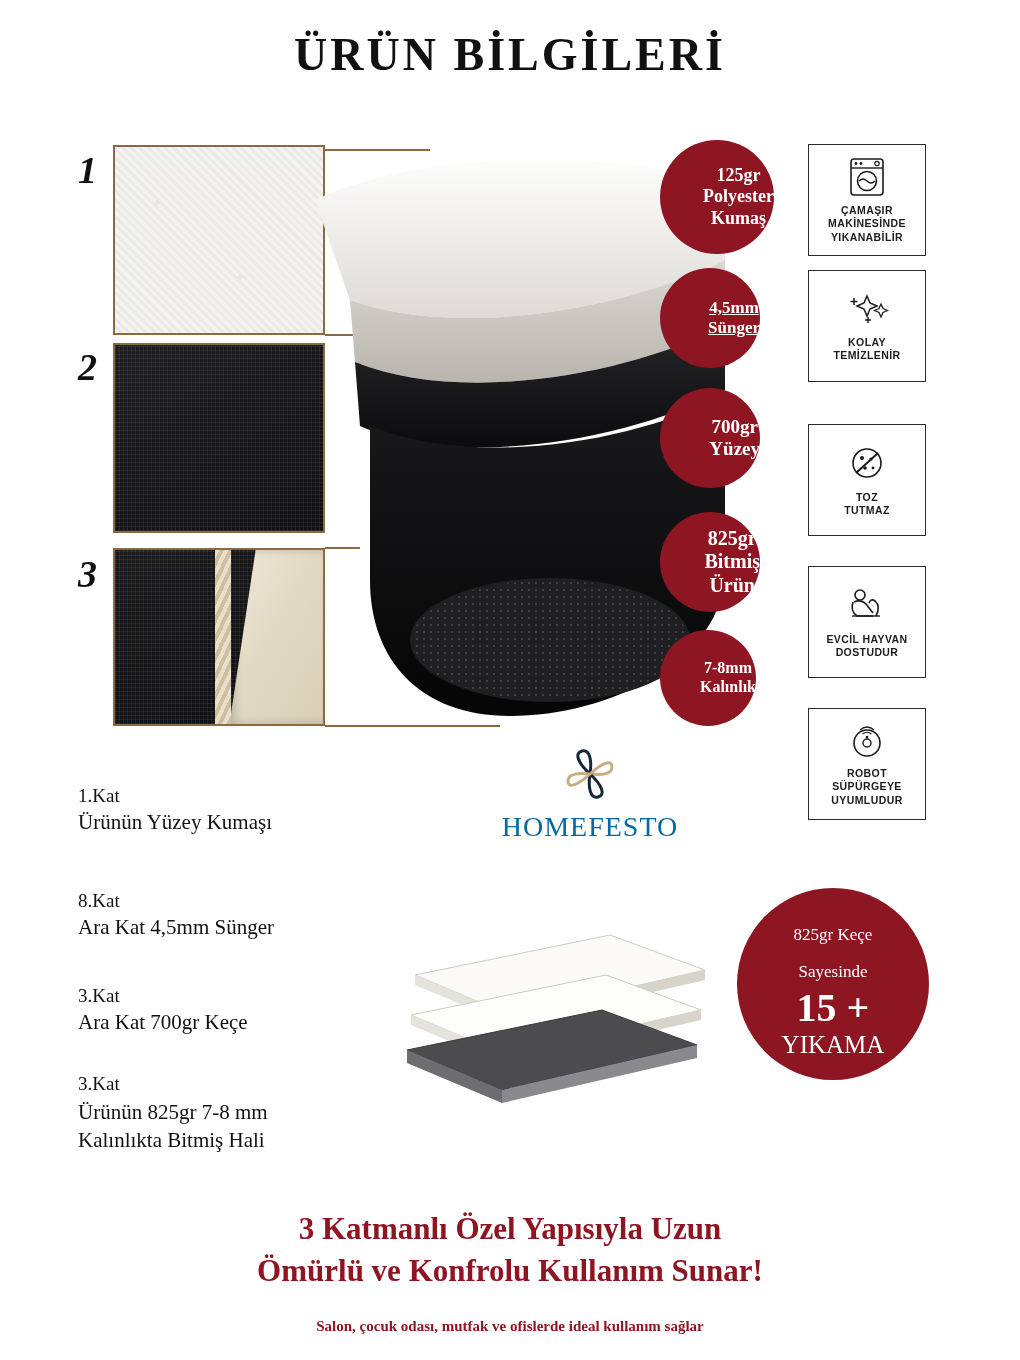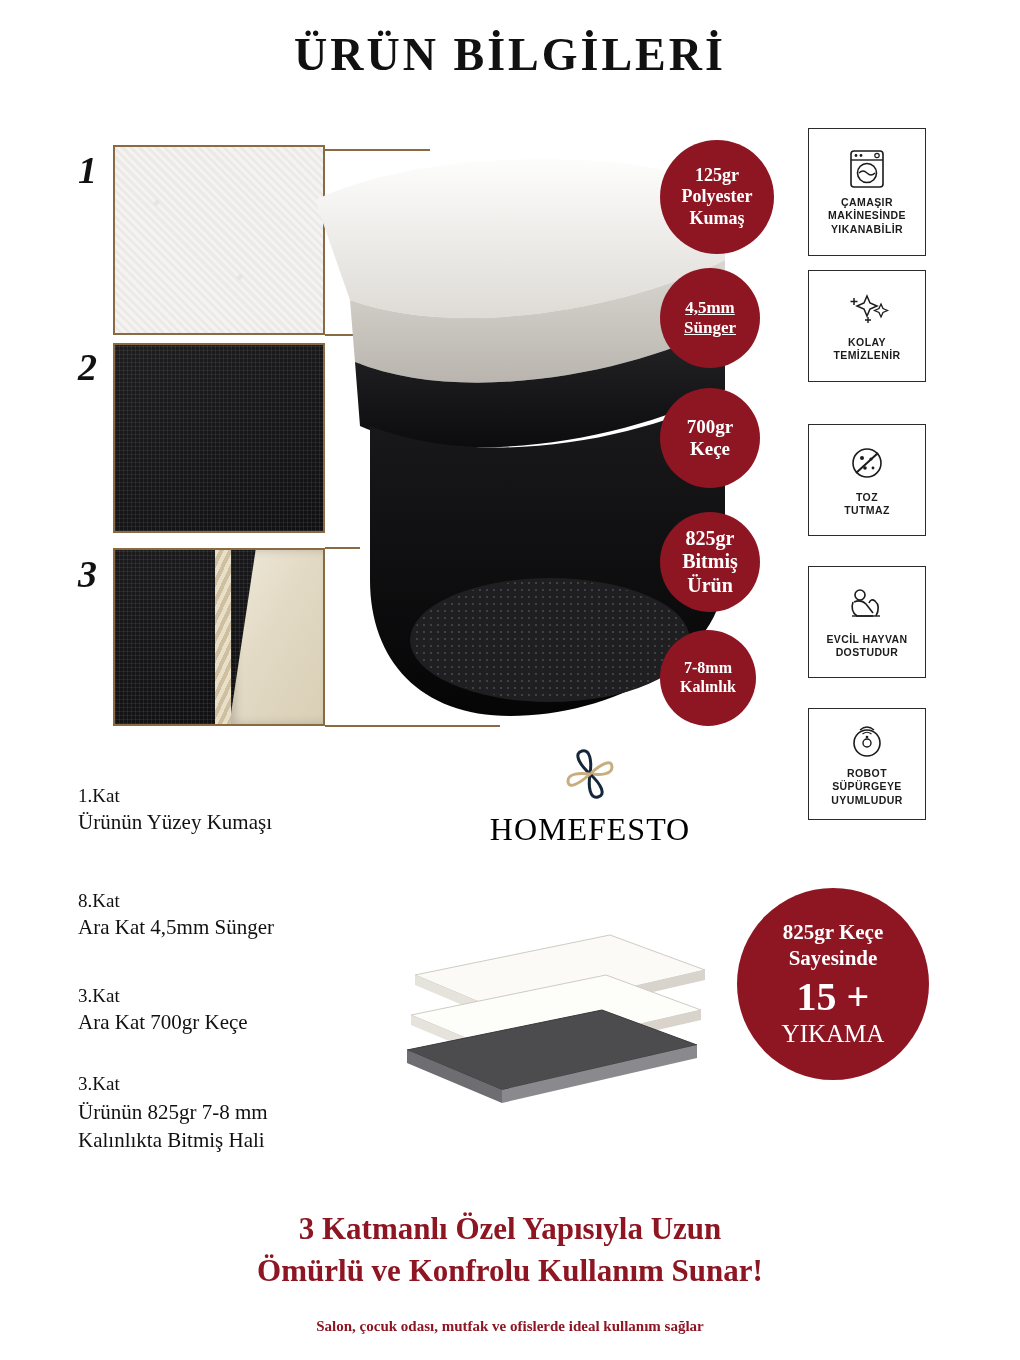--- a/index.html
+++ b/index.html
@@ -79,21 +79,21 @@
 
   
   .product { position:absolute; left:310px; top:140px; width:420px; height:600px; }
 
   
   .badge {
     position:absolute;
     border-radius:50%;
     background:#8e1623;
     color:#fff;
-    display:flex; align-items:center; justify-content:center;
+    display:flex; align-items:center; justify-content:flex-end;
     text-align:center;
     font-family:"Liberation Serif", serif;
     font-weight:bold;
     line-height:1.18;
   }
   .b1 { left:660px; top:140px;  width:114px; height:114px; font-size:18px; }
   .b2 { left:660px; top:268px;  width:100px; height:100px; font-size:17px;text-decoration:underline; }
   .b3 { left:660px; top:388px;  width:100px; height:100px; font-size:19px; }
   .b4 { left:660px; top:512px;  width:100px; height:100px; font-size:20px; }
   .b5 { left:660px; top:630px;  width:96px;  height:96px;  font-size:16px; }
@@ -107,54 +107,54 @@
     display:flex; flex-direction:column; align-items:center; justify-content:center;
     background:#fff;
   }
   .feat .cap {
     font-family:"Liberation Sans", sans-serif;
     font-size:10.5px; font-weight:bold;
     text-align:center; color:#1b1b1b;
     letter-spacing:.4px; line-height:1.25;
     margin-top:6px;
   }
-  .f1 { top:128px; height:128px; }
+  .f1 { top:144px; height:112px; }
   .f2 { top:270px; height:112px; }
   .f3 { top:424px; height:112px; }
   .f4 { top:566px; height:112px; }
   .f5 { top:708px; height:112px; }
 
   
   .legend { position:absolute; left:78px; font-family:"Liberation Serif", serif; color:#111; }
   .legend .k { font-size:19px; margin-bottom:3px; }
   .legend .v { font-size:21px; }
   .lg1 { top:785px; }
   .lg2 { top:890px; }
   .lg3 { top:985px; }
   .lg4 { top:1073px; }
 
   
   .brand { position:absolute; left:430px; top:745px; width:320px; text-align:center; }
   .brand-name {
     font-family:"Liberation Serif", serif;
-    font-size:32px; letter-spacing:1px; color:#000000; font-weight:normal;
+    font-size:28px; letter-spacing:1px; color:#0369a1; font-weight:normal;
     margin-top:4px;
   }
 
   
   .sheets { position:absolute; left:395px; top:915px; width:330px; height:200px; }
 
   
   .washbadge {
     position:absolute; left:737px; top:888px; width:192px; height:192px;
     border-radius:50%; background:#8e1623; color:#fff;
     display:flex; flex-direction:column; align-items:center; justify-content:center;
     font-family:"Liberation Serif", serif; text-align:center;
   }
-  .washbadge .t1 { font-size:21px; font-weight:bold; line-height:1.2; }
+  .washbadge .t1 { font-size:17px; font-weight:normal; line-height:1.2;margin-top:16px; }
   .washbadge .t2 { font-size:40px; font-weight:bold; margin:2px 12px 0; }
   .washbadge .t3 { font-size:25px; font-weight:normal; }
 
   
   .footer1 {
     position:absolute; left:0; top:1208px; width:1020px; text-align:center;
     color:#8e1623; font-family:"Liberation Serif", serif;
     font-size:31px; font-weight:bold; line-height:1.35;
   }
   .footer2 {
@@ -228,21 +228,21 @@
     </g>
   </svg>
 
   <div class="badge b1">
     <div><span>125gr</span><br><span>Polyester</span><br><span>Kumaş</span></div>
   </div>
   <div class="badge b2">
     <div><span>4,5mm</span><br><span>Sünger</span></div>
   </div>
   <div class="badge b3">
-    <div><span>700gr</span><br><span>Keçe</span></div>
+    <div><span>700gr</span><br><span>Yüzey</span></div>
   </div>
   <div class="badge b4">
     <div><span>825gr</span><br><span>Bitmiş</span><br><span>Ürün</span></div>
   </div>
   <div class="badge b5">
     <div><span>7-8mm</span><br><span>Kalınlık</span></div>
   </div>
 
   <div class="feat f1">
     <svg width="46" height="42" viewBox="0 0 46 42">

